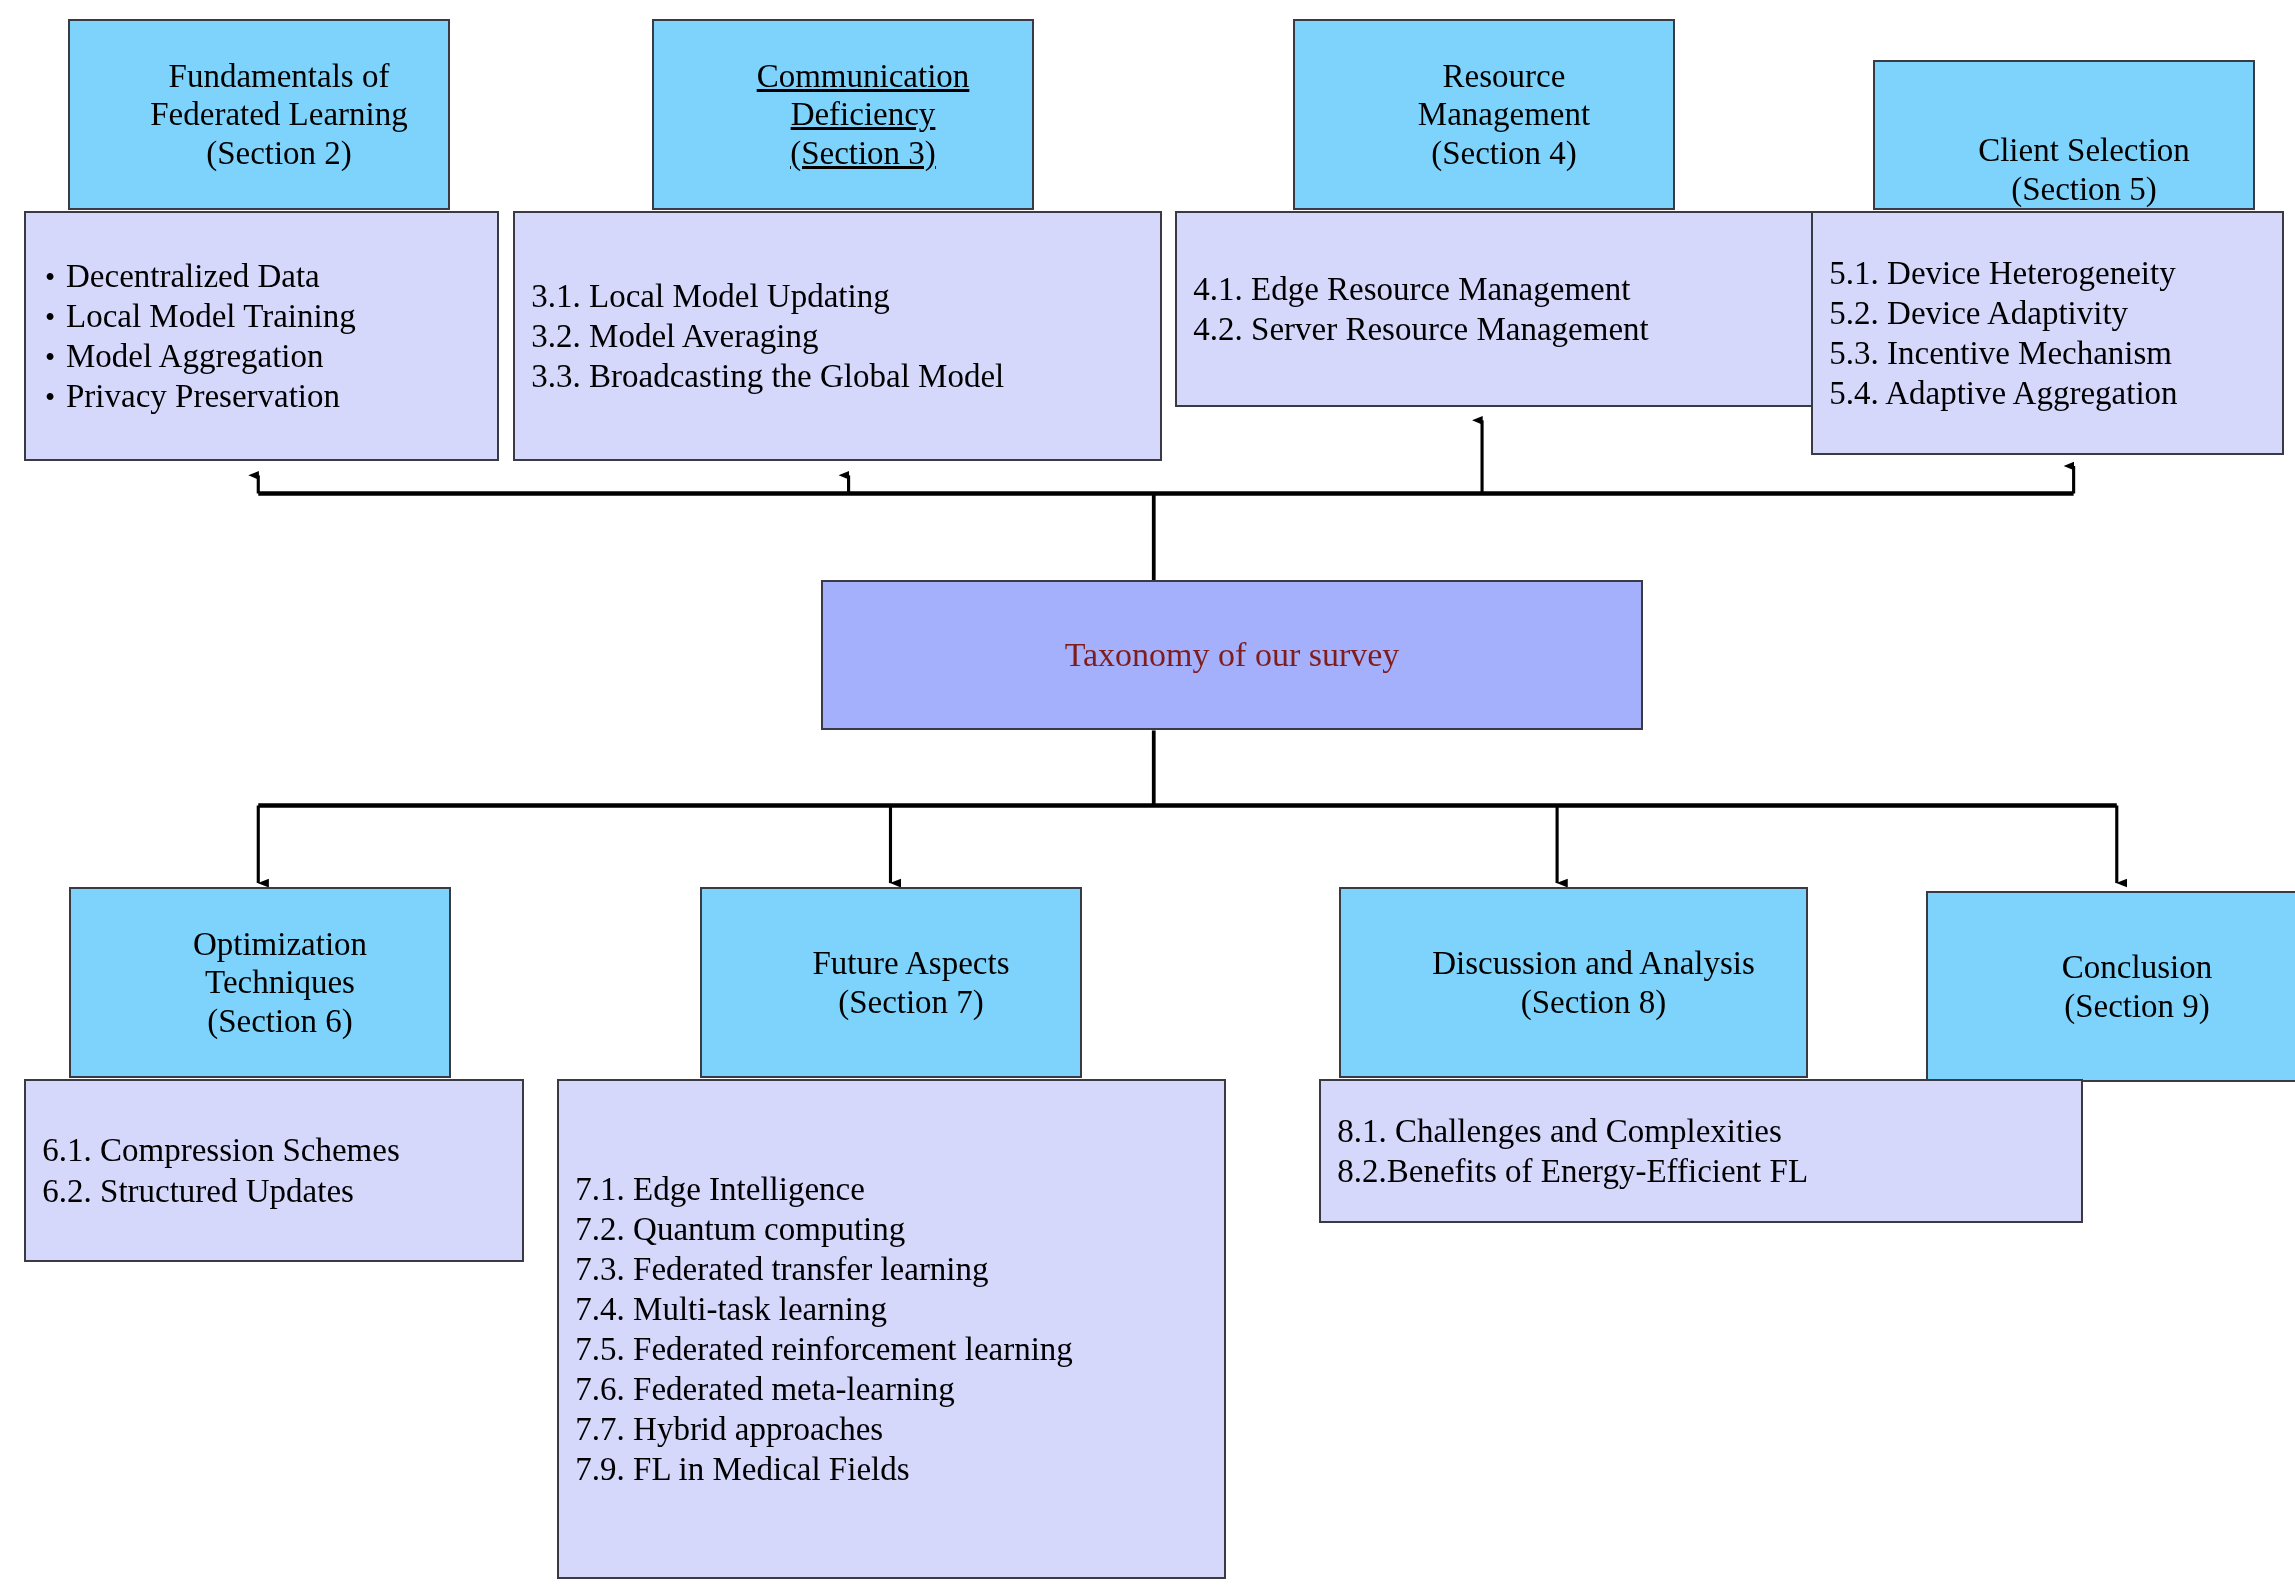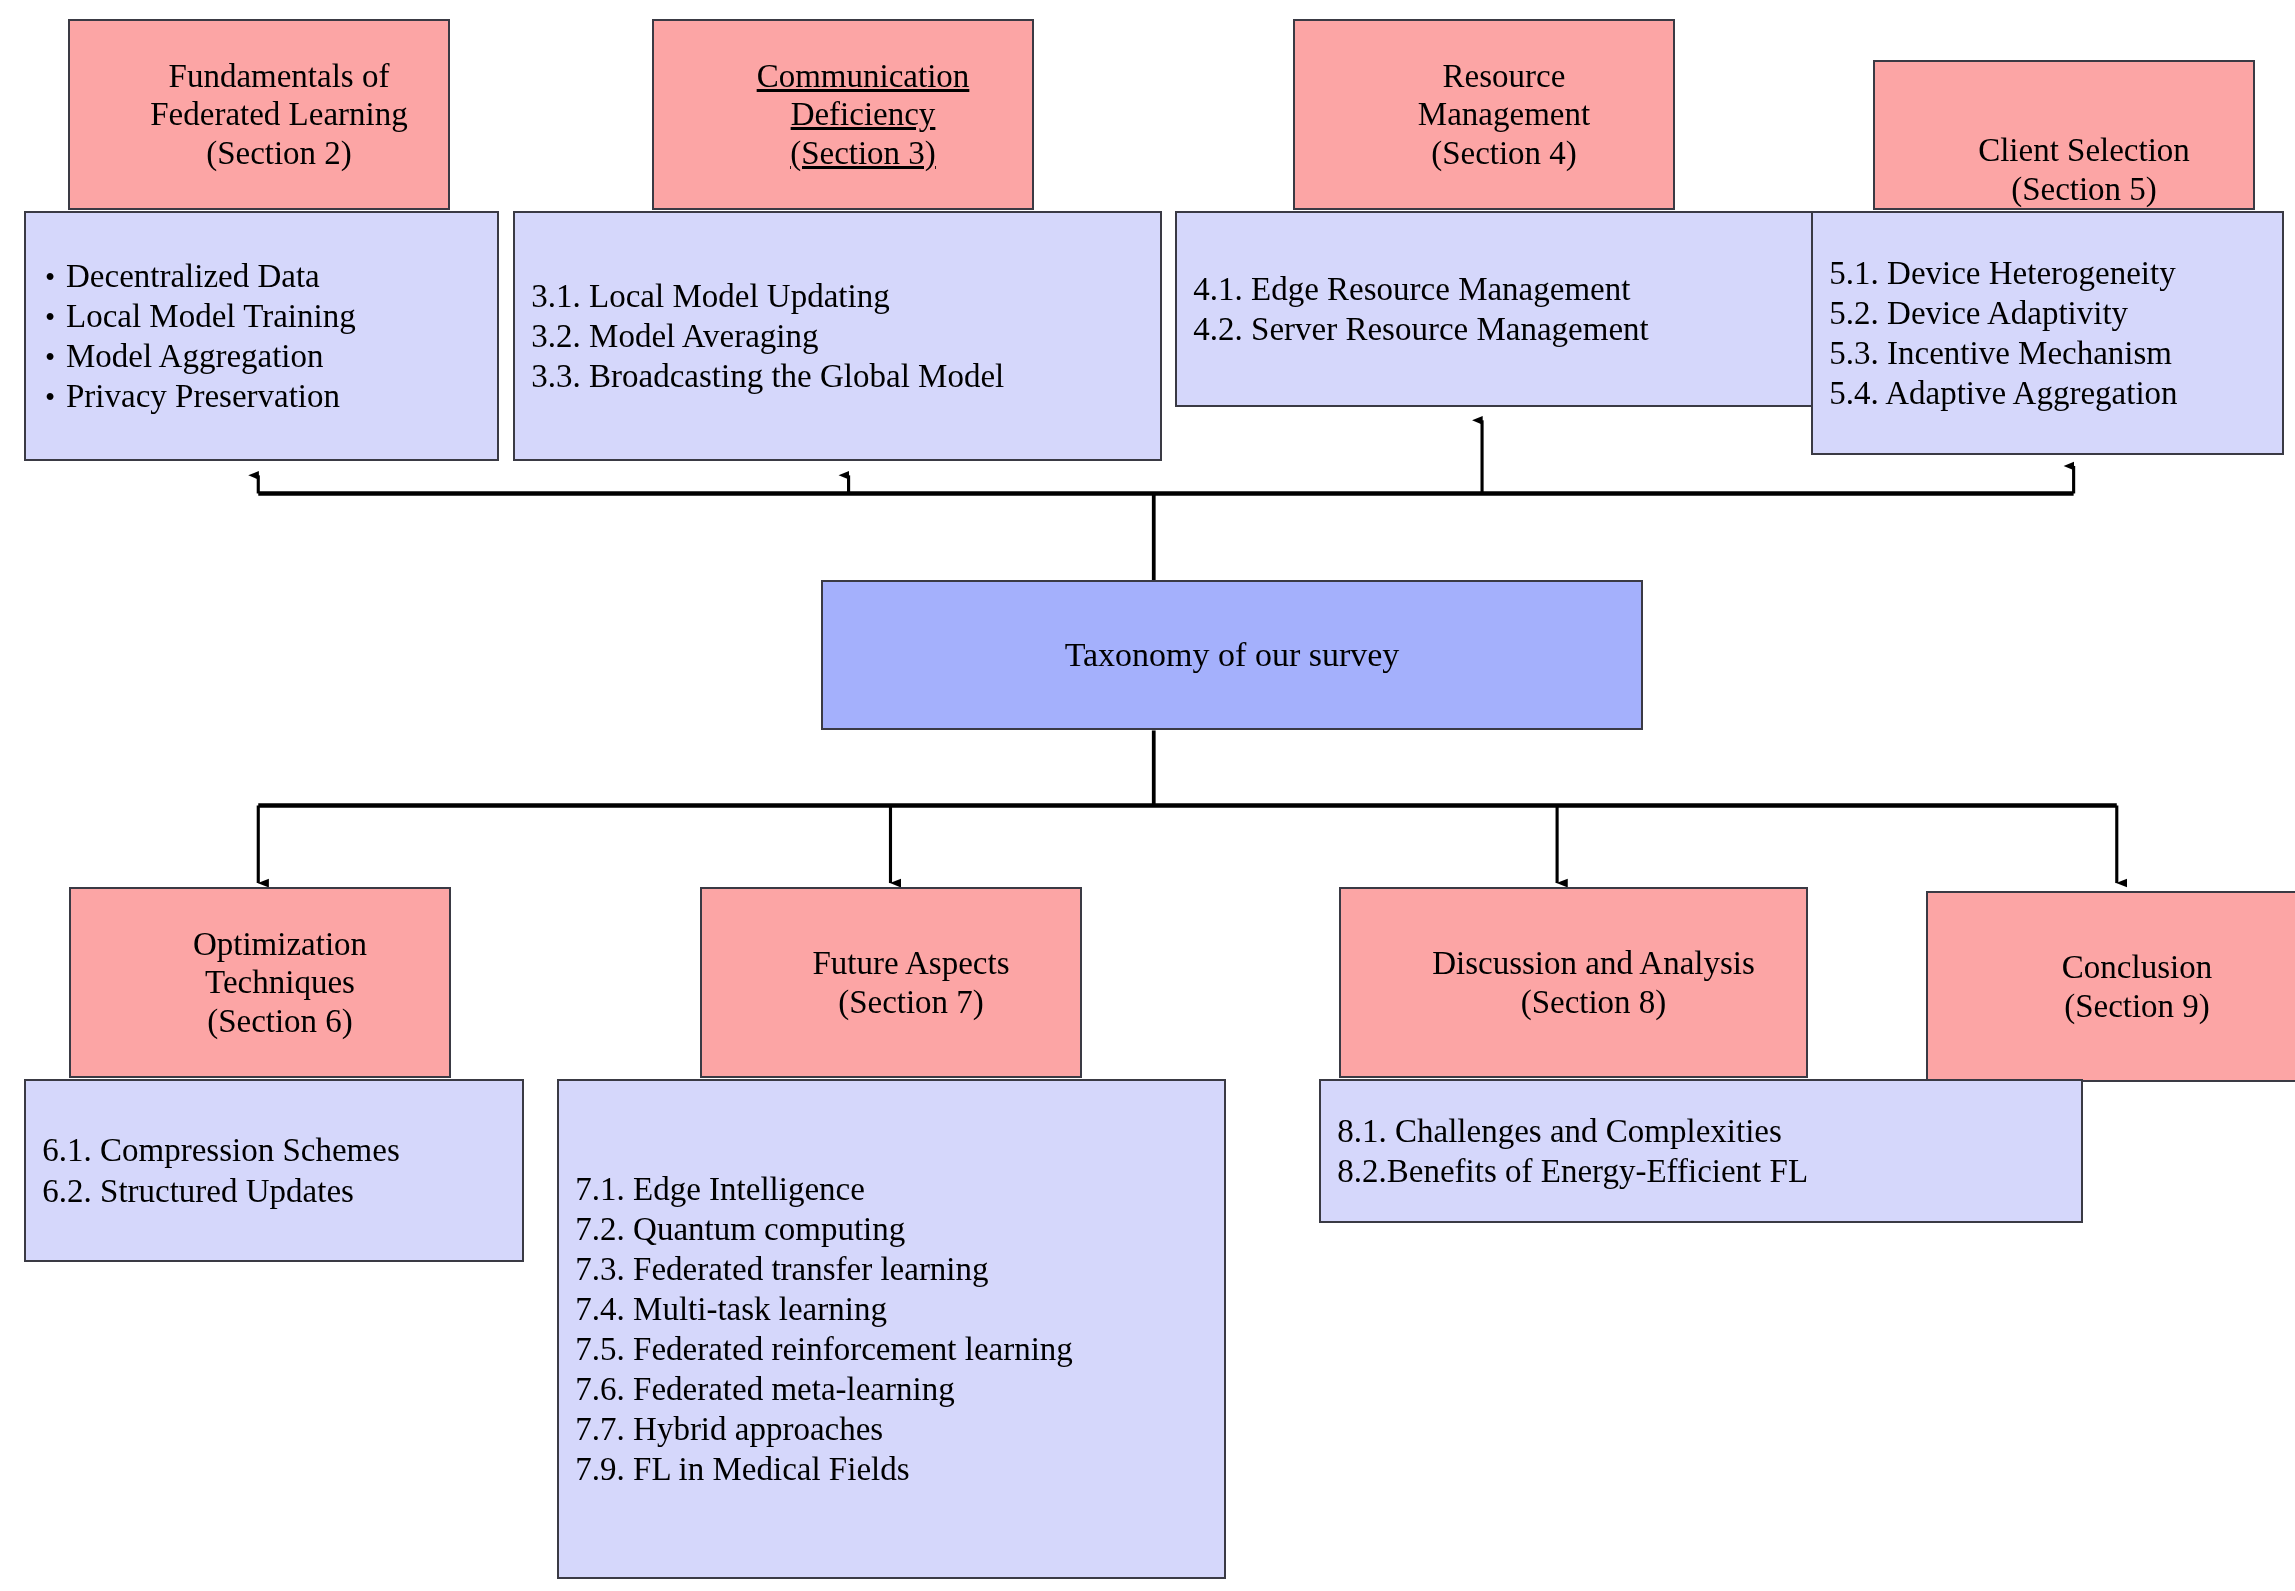--- a/index.html
+++ b/index.html
@@ -17,21 +17,21 @@
   }
   .node {
     position: absolute;
     box-sizing: border-box;
     border: 2.5px solid #3a3a44;
     display: flex;
     flex-direction: column;
     justify-content: center;
   }
   .header-node {
-    background: #fca5a5;
+    background: #7dd3fc;
     align-items: center;
     text-align: center;
     padding-left: 40px;
   }
   .sub-node {
     background: #d5d7fb;
     align-items: flex-start;
     text-align: left;
   }
   .root-node {
@@ -41,21 +41,21 @@
     text-align: center;
   }
   .title-line {
     display: block;
     color: #000000;
     font-size: 33px;
     line-height: 1.16;
     white-space: nowrap;
   }
   .root-label {
-    color: #000000;
+    color: #7f1d1d;
     font-size: 34px;
     line-height: 1.2;
     white-space: nowrap;
   }
   .item-line {
     display: block;
     color: #000000;
     font-size: 33px;
     line-height: 1.215;
     white-space: nowrap;

